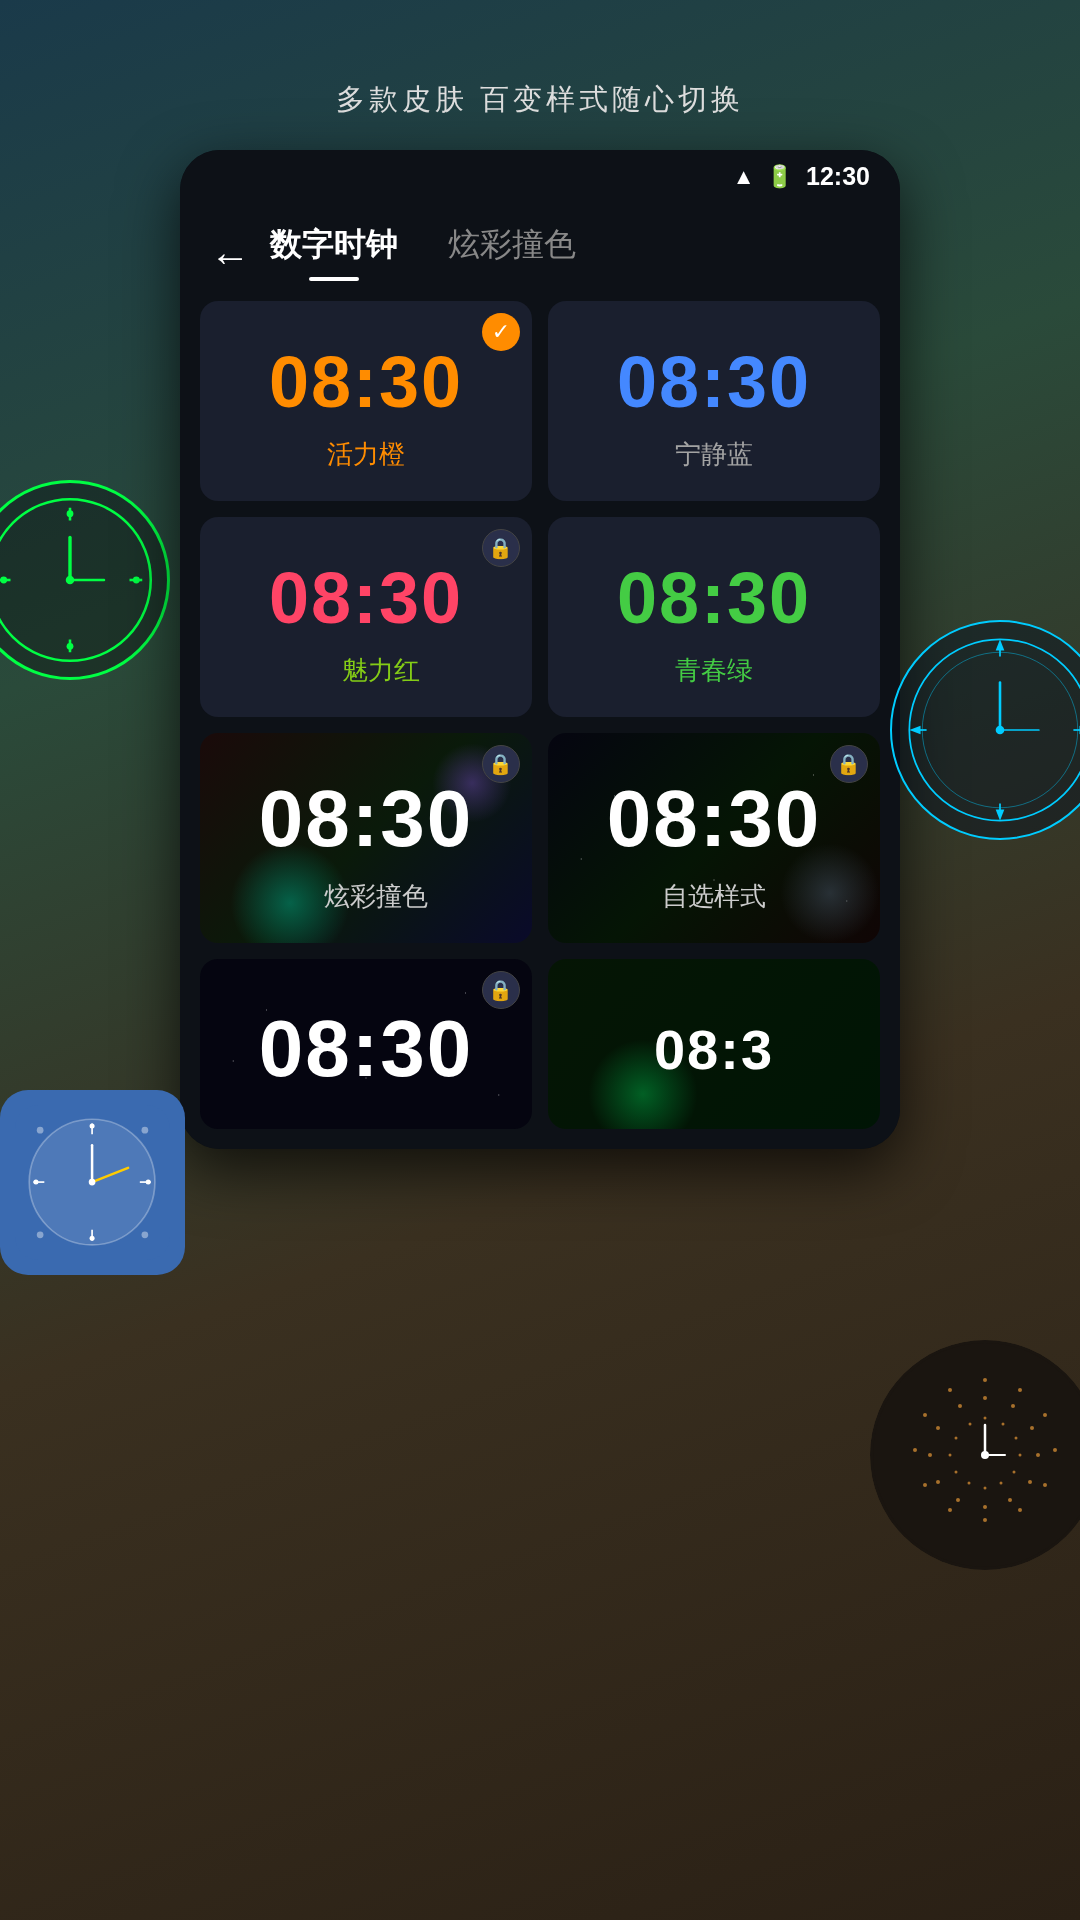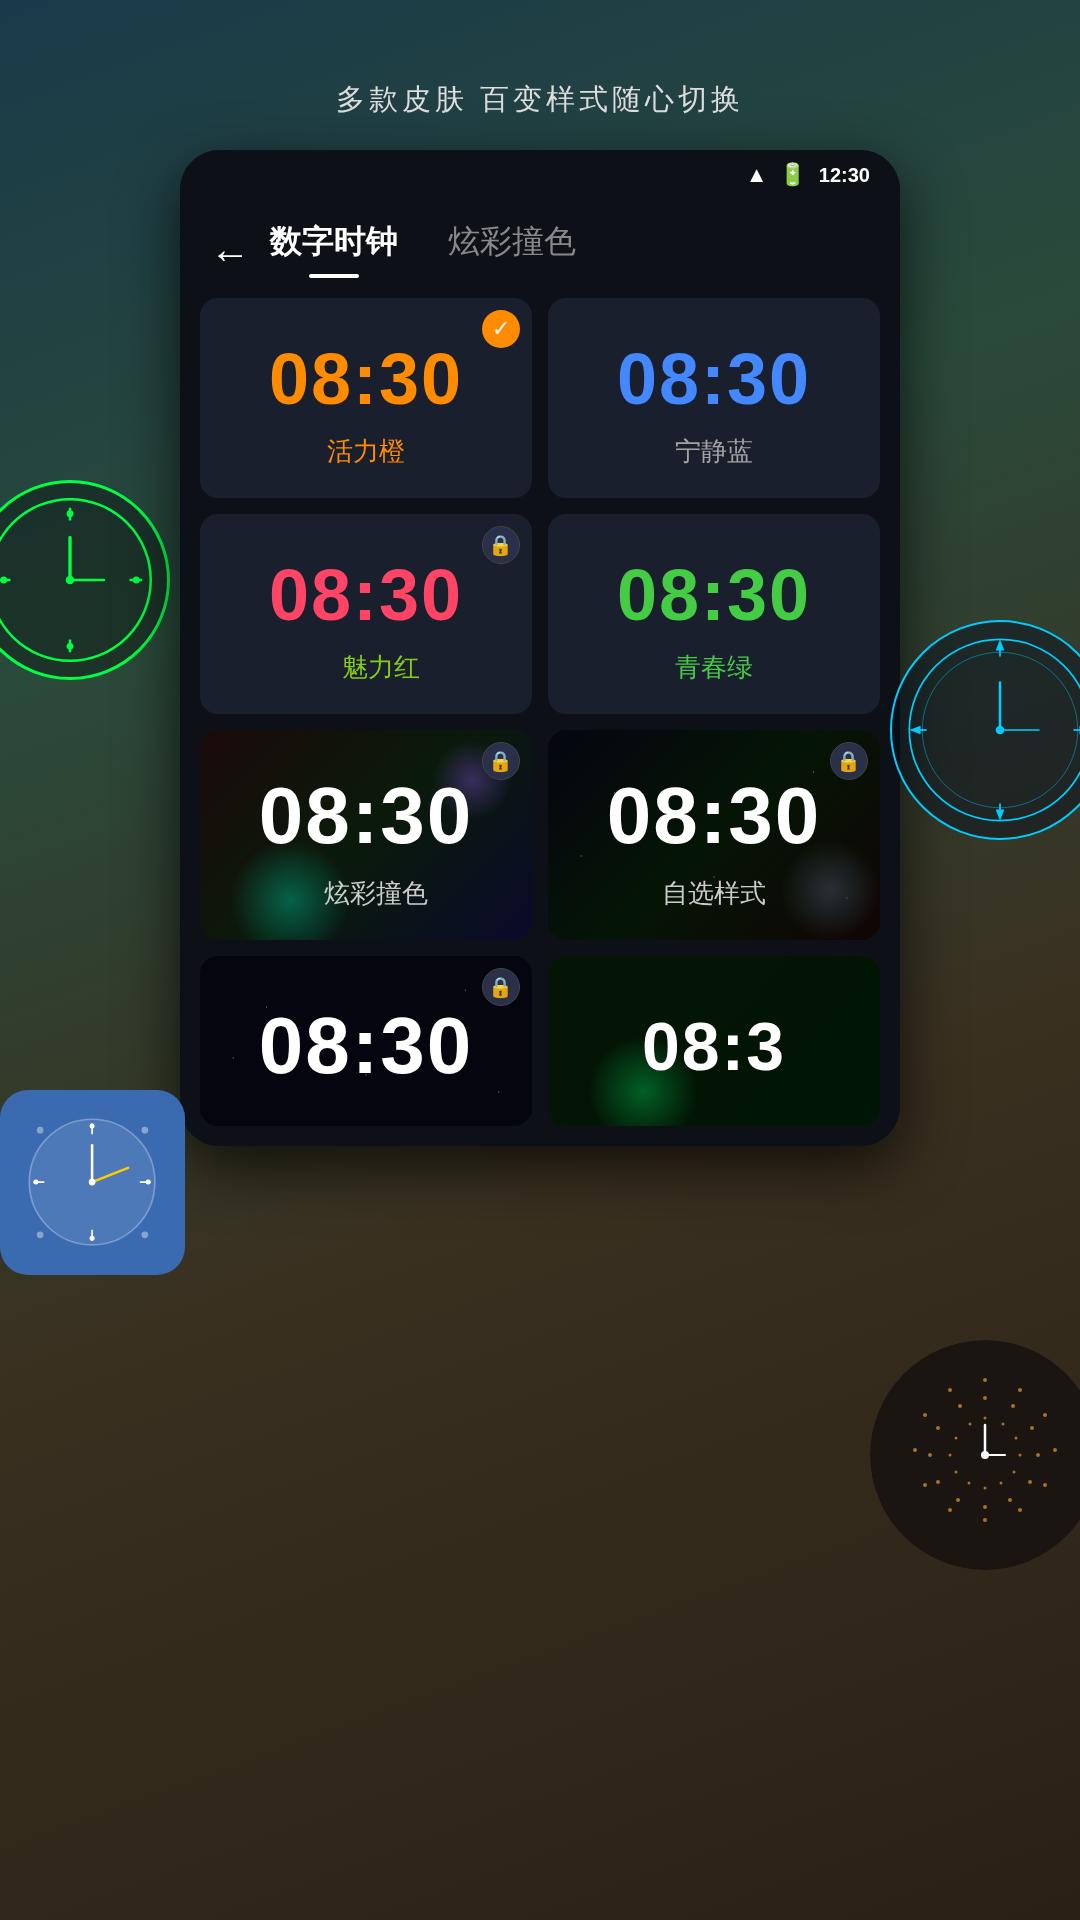--- a/index.html
+++ b/index.html
@@ -119,21 +119,21 @@
       display: flex;
       justify-content: flex-end;
       align-items: center;
       padding: 12px 30px;
       background: #0d1117;
       gap: 12px;
     }
 
     .status-bar-time {
       color: white;
-      font-size: 20px;
+      font-size: 25px;
       font-weight: 600;
     }
 
     .signal-icon {
       color: white;
       font-size: 22px;
     }
 
     .battery-icon {
       color: white;
@@ -553,19 +553,19 @@
       </div>
 
       <div class="clock-card dark-bg-3 partial" style="min-height:170px;">
         <div class="stars-overlay"></div>
         <div class="lock-badge" style="z-index:2;">🔒</div>
         <div class="clock-time white" style="z-index:2; font-size:80px;">08:30</div>
       </div>
 
       <div class="clock-card dark-bg-4 partial" style="min-height:170px;">
         <div class="orb orb-green"></div>
-        <div class="clock-time white" style="z-index:2; font-size:68px;">08:3</div>
+        <div class="clock-time white" style="z-index:2; font-size:56px;">08:3</div>
       </div>
 
     </div>
   </div>
 
 </div>
 
 </body></html>

